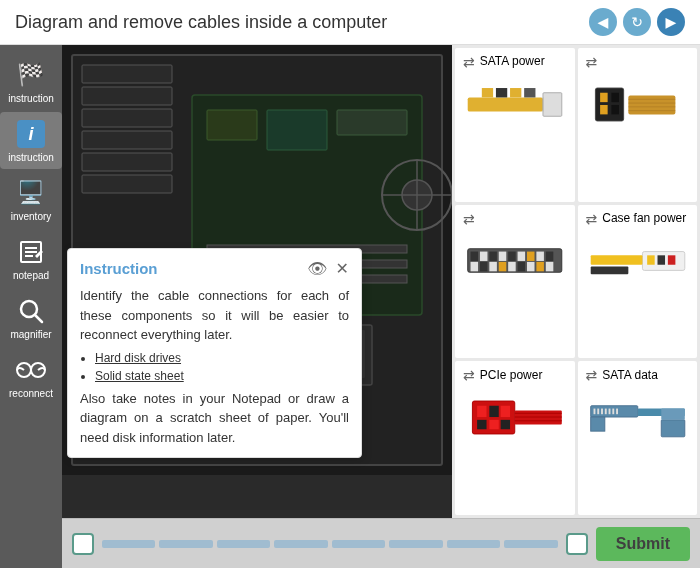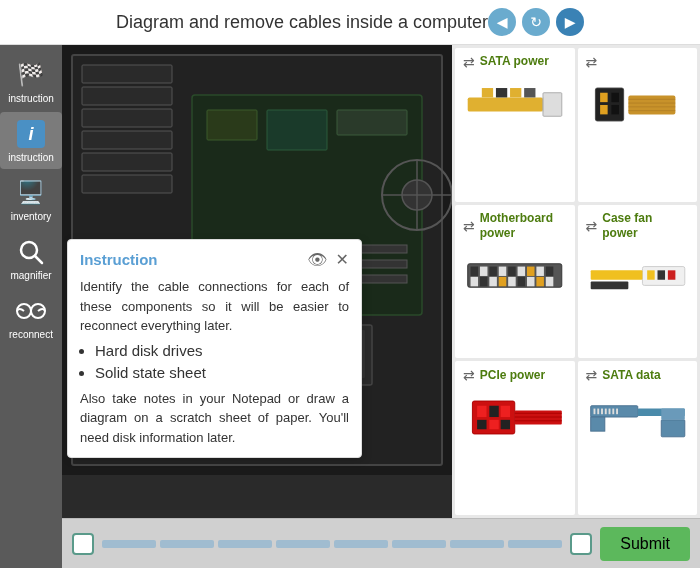--- a/index.html
+++ b/index.html
@@ -10,21 +10,21 @@
       overflow: hidden;
       background: #f0f0f0;
     }
 
     
     .header {
       background: white;
       padding: 10px 15px;
       display: flex;
       align-items: center;
-      justify-content: center;
+      justify-content: space-between;
       border-bottom: 1px solid #ddd;
       height: 45px;
     }
     .header-title {
       font-size: 18px;
       color: #333;
       font-weight: normal;
     }
     .header-nav {
       display: flex;
@@ -158,22 +158,23 @@
     .instruction-text {
       font-size: 13px;
       color: #333;
       line-height: 1.5;
       text-align: justify;
     }
     .instruction-list {
       margin: 4px 0 4px 15px;
     }
     .instruction-list li {
-      font-size: 15px;
+      font-size: 12px;
       color: #333;
+      text-decoration: underline;
     }
 
     
     .cables-area {
       flex: 1;
       background: #e8e8e8;
       display: grid;
       grid-template-columns: 1fr 1fr;
       grid-template-rows: 1fr 1fr 1fr;
       gap: 3px;
@@ -195,23 +196,22 @@
       gap: 5px;
       margin-bottom: 4px;
       width: 100%;
     }
     .cable-icon {
       font-size: 14px;
       color: #666;
     }
     .cable-name {
       font-size: 12px;
-      color: #4d7c0f;
+      color: #000000;
       line-height: 1.3;
-      font-weight: bold;
     }
     .cable-image {
       width: 100%;
       height: 60px;
       display: flex;
       align-items: center;
       justify-content: center;
       overflow: hidden;
     }
 
@@ -238,27 +238,27 @@
       flex: 1;
     }
     .progress-dash {
       height: 8px;
       background: #a0bcd0;
       border-radius: 2px;
       flex: 1;
     }
     .submit-btn {
       background: #5cb85c;
-      color: #000000;
+      color: #404040;
       border: none;
       border-radius: 4px;
       padding: 8px 20px;
       font-size: 16px;
       cursor: pointer;
-      font-weight: normal;
+      font-weight: bold;
     }
   </style>
 </head>
 <body>
 
 <div class="header">
   <span class="header-title">Diagram and remove cables inside a computer</span>
   <div class="header-nav">
     <button class="nav-btn prev">◀</button>
     <button class="nav-btn refresh">↻</button>
@@ -279,20 +279,32 @@
       <div class="sidebar-icon">
         <div class="info-icon">i</div>
       </div>
       <span>instruction</span>
     </div>
     <div class="sidebar-item">
       <div class="sidebar-icon">
         <span class="monitor-icon">🖥️</span>
       </div>
       <span>inventory</span>
+    </div>
+    <div class="sidebar-item">
+      <div class="sidebar-icon">
+        <svg width="28" height="28" viewBox="0 0 28 28">
+          <rect x="4" y="4" width="20" height="20" fill="none" stroke="white" stroke-width="2" rx="1"></rect>
+          <line x1="8" y1="10" x2="20" y2="10" stroke="white" stroke-width="2"></line>
+          <line x1="8" y1="14" x2="20" y2="14" stroke="white" stroke-width="2"></line>
+          <line x1="8" y1="18" x2="16" y2="18" stroke="white" stroke-width="2"></line>
+          <polygon points="18,18 24,12 26,14 20,20" fill="white"></polygon>
+        </svg>
+      </div>
+      <span>notepad</span>
     </div>
     <div class="sidebar-item">
       <div class="sidebar-icon">
         <svg width="28" height="28" viewBox="0 0 28 28">
           <circle cx="12" cy="12" r="8" fill="none" stroke="white" stroke-width="2.5"></circle>
           <line x1="18" y1="18" x2="25" y2="25" stroke="white" stroke-width="2.5" stroke-linecap="round"></line>
         </svg>
       </div>
       <span>magnifier</span>
     </div>
@@ -408,21 +420,20 @@
               <line x1="45" y1="26" x2="95" y2="26" stroke="#a07020" stroke-width="0.5"></line>
               <line x1="45" y1="30" x2="95" y2="30" stroke="#a07020" stroke-width="0.5"></line>
               <line x1="45" y1="34" x2="95" y2="34" stroke="#a07020" stroke-width="0.5"></line>
             </svg>
           </div>
         </div>
 
         <div class="cable-card">
           <div class="cable-card-header">
             <span class="cable-icon">⇄</span>
-            <span class="cable-name">Motherboard power</span>
           </div>
           <div class="cable-image">
             <svg width="110" height="55" viewBox="0 0 110 55">
               <rect x="5" y="15" width="100" height="25" fill="#555" rx="2" stroke="#333" stroke-width="1"></rect>
               <rect x="8" y="18" width="8" height="10" fill="#333"></rect>
               <rect x="18" y="18" width="8" height="10" fill="#e0e0e0"></rect>
               <rect x="28" y="18" width="8" height="10" fill="#333"></rect>
               <rect x="38" y="18" width="8" height="10" fill="#e0e0e0"></rect>
               <rect x="48" y="18" width="8" height="10" fill="#333"></rect>
               <rect x="58" y="18" width="8" height="10" fill="#e0e0e0"></rect>

